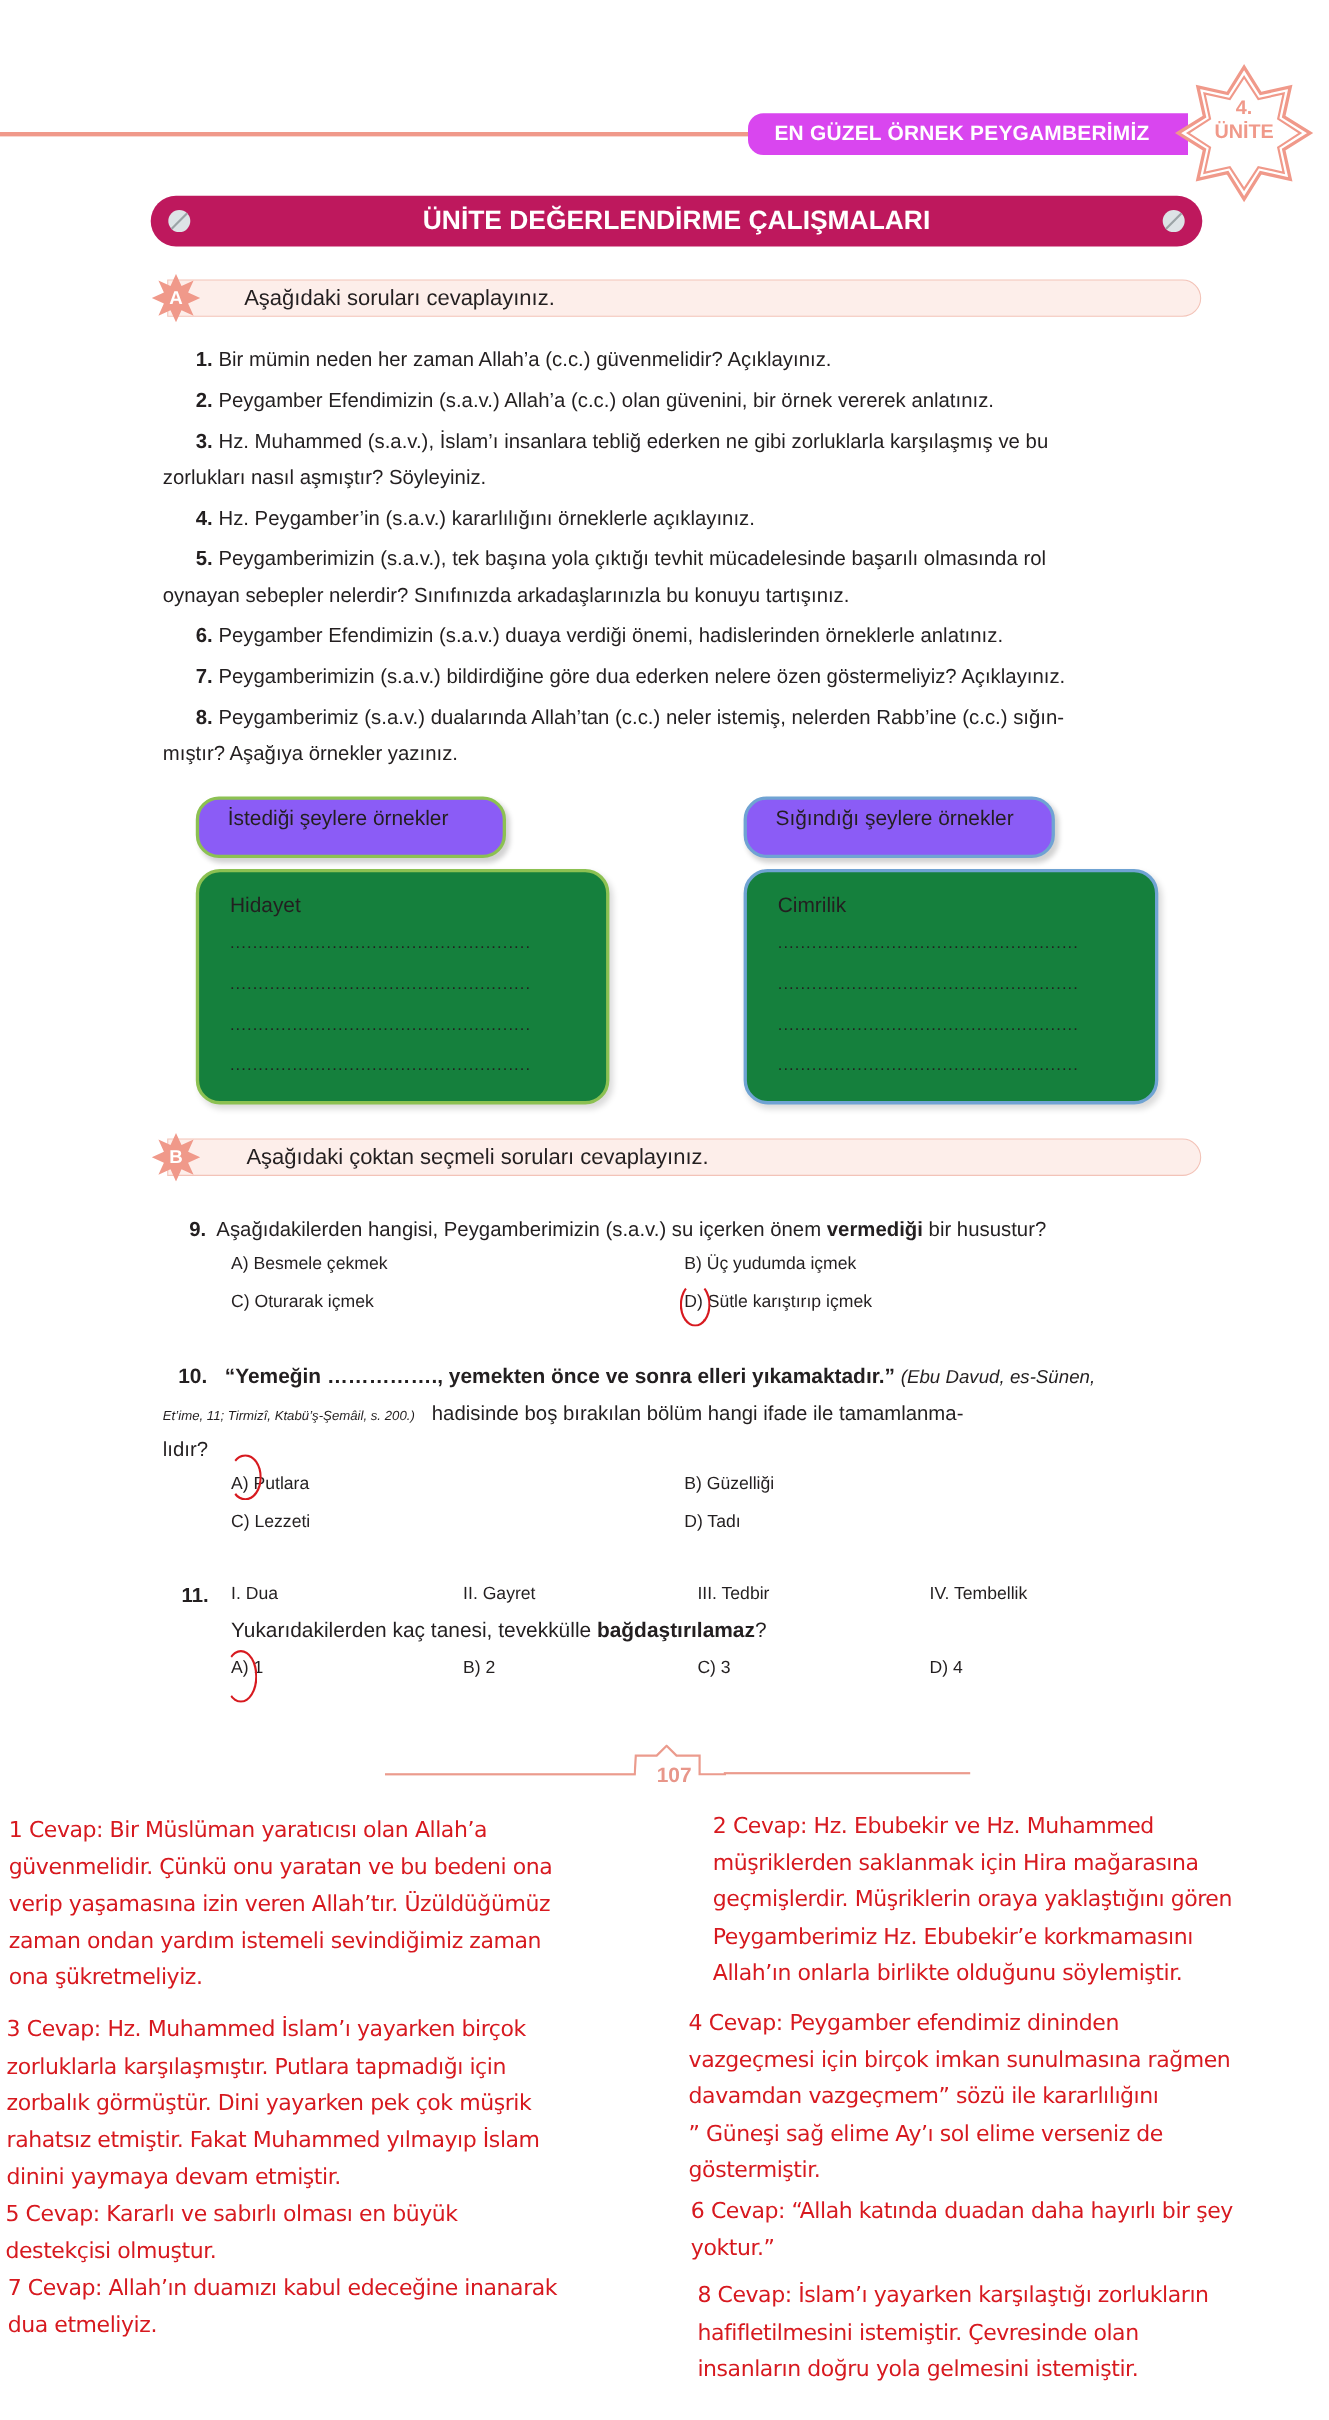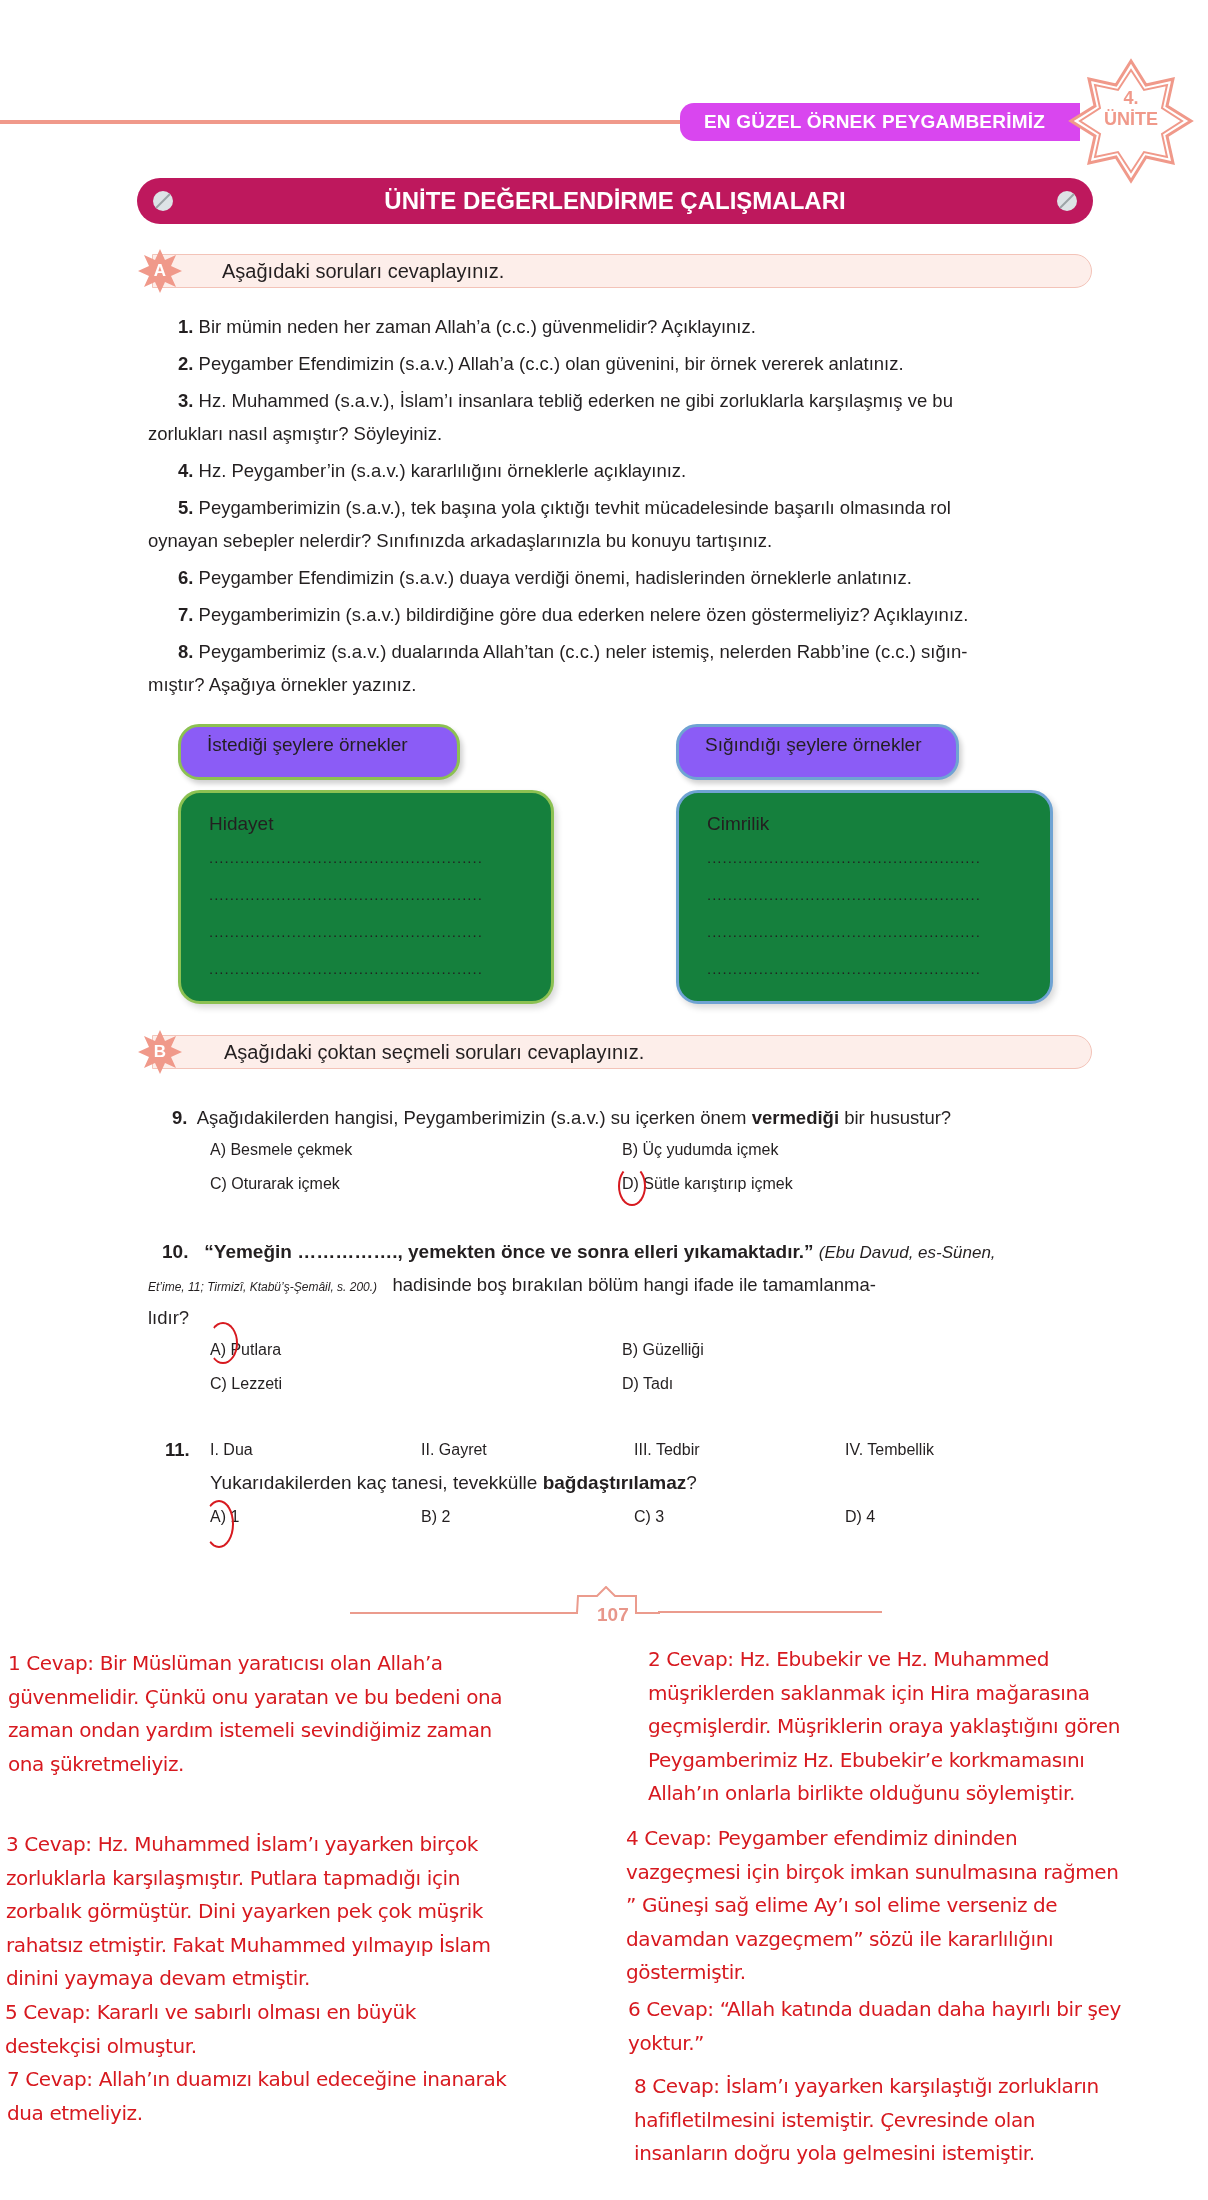--- a/index.html
+++ b/index.html
@@ -179,42 +179,43 @@
 <div class="abs page-line" style="left:350px; top:1612px; width:228px;"></div>
 <div class="abs page-line" style="left:658px; top:1611px; width:224px;"></div>
 <svg class="abs" style="left:576px; top:1586px;" width="84" height="28" viewBox="0 0 84 28">
   <polyline fill="none" stroke="#eb9b8d" stroke-width="2" points="1,27 2,10 21,10 30,1 39,10 60,10 60,27 84,27"></polyline>
 </svg>
 <div class="abs page-num" style="left:597px; top:1604px;">107</div>
 
 <div class="abs ans" style="left:8px; top:1647px;">
   <div>1 Cevap: Bir Müslüman yaratıcısı olan Allah’a</div>
   <div>güvenmelidir. Çünkü onu yaratan ve bu bedeni ona</div>
+  <div>verip yaşamasına izin veren Allah’tır. Üzüldüğümüz</div>
   <div>zaman ondan yardım istemeli sevindiğimiz zaman</div>
   <div>ona şükretmeliyiz.</div>
 </div>
 <div class="abs ans" style="left:648px; top:1643px;">
   <div>2 Cevap: Hz. Ebubekir ve Hz. Muhammed</div>
   <div>müşriklerden saklanmak için Hira mağarasına</div>
   <div>geçmişlerdir. Müşriklerin oraya yaklaştığını gören</div>
   <div>Peygamberimiz Hz. Ebubekir’e korkmamasını</div>
   <div>Allah’ın onlarla birlikte olduğunu söylemiştir.</div>
 </div>
 <div class="abs ans" style="left:6px; top:1828px;">
   <div>3 Cevap: Hz. Muhammed İslam’ı yayarken birçok</div>
   <div>zorluklarla karşılaşmıştır. Putlara tapmadığı için</div>
   <div>zorbalık görmüştür. Dini yayarken pek çok müşrik</div>
   <div>rahatsız etmiştir. Fakat Muhammed yılmayıp İslam</div>
   <div>dinini yaymaya devam etmiştir.</div>
 </div>
 <div class="abs ans" style="left:626px; top:1822px;">
   <div>4 Cevap: Peygamber efendimiz dininden</div>
   <div>vazgeçmesi için birçok imkan sunulmasına rağmen</div>
+  <div>davamdan vazgeçmem” sözü ile kararlılığını</div>
   <div>” Güneşi sağ elime Ay’ı sol elime verseniz de</div>
-  <div>davamdan vazgeçmem” sözü ile kararlılığını</div>
   <div>göstermiştir.</div>
 </div>
 <div class="abs ans" style="left:5px; top:1996px;">
   <div>5 Cevap: Kararlı ve sabırlı olması en büyük</div>
   <div>destekçisi olmuştur.</div>
 </div>
 <div class="abs ans" style="left:628px; top:1993px;">
   <div>6 Cevap:  “Allah katında duadan daha hayırlı bir şey</div>
   <div>yoktur.”</div>
 </div>

